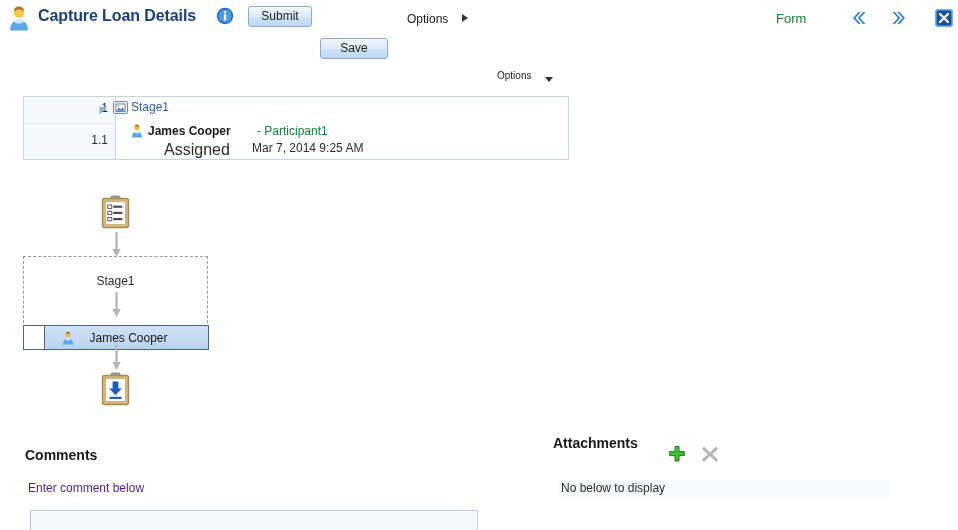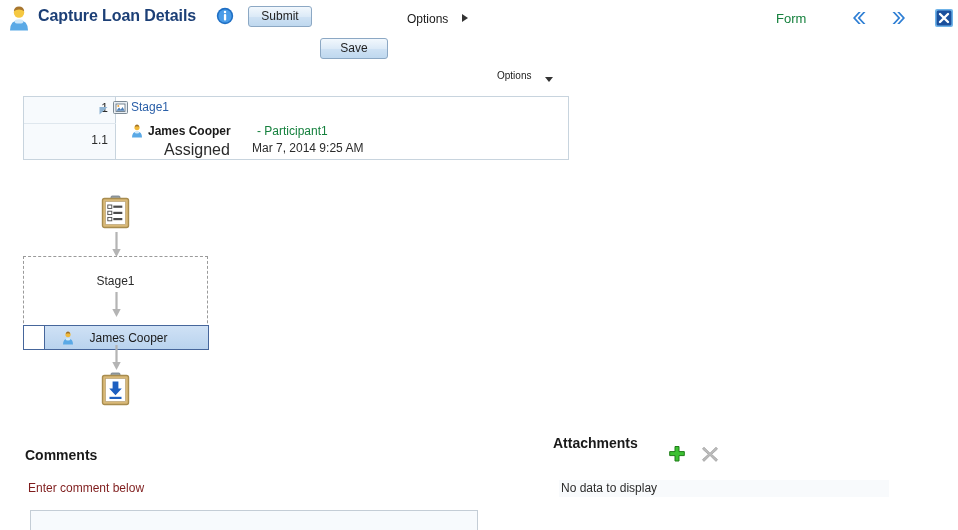--- a/index.html
+++ b/index.html
@@ -312,21 +312,21 @@
     position: absolute;
     left: 701px; top: 445px;
     width: 18px; height: 18px;
     cursor: pointer;
   }
 
   .comment-hint {
     position: absolute;
     left: 28px; top: 481px;
     font-size: 12px;
-    color: #7f1d1d;
+    color: #4c1d95;
     white-space: nowrap;
   }
   .comment-box {
     position: absolute;
     left: 30px; top: 510px;
     width: 448px;
     height: 20px;
     border: 1px solid #c4cdd6;
     border-bottom: none;
     box-sizing: border-box;
@@ -490,13 +490,13 @@
 <div class="sec-title attach-title">Attachments</div>
 
 <svg class="attach-add" viewBox="0 0 18 18">
   <path d="M7 1.5 L11 1.5 L11 6.6 L16.3 6.6 L16.3 10.6 L11 10.6 L11 16 L7 16 L7 10.6 L1.7 10.6 L1.7 6.6 L7 6.6 Z" fill="#3cc132" stroke="#1f7d19" stroke-width="1"></path>
 </svg>
 
 <svg class="attach-del" viewBox="0 0 18 18">
   <path d="M3 2.2 L9 8.2 L15 2.2 L16.5 4 L10.6 9.3 L16.5 14.6 L15 16.4 L9 10.4 L3 16.4 L1.5 14.6 L7.4 9.3 L1.5 4 Z" fill="#bcbcbc" stroke="#a0a0a0" stroke-width="0.8"></path>
 </svg>
 
-<div class="attach-empty">No data to display</div>
+<div class="attach-empty">No below to display</div>
 
 </body></html>

